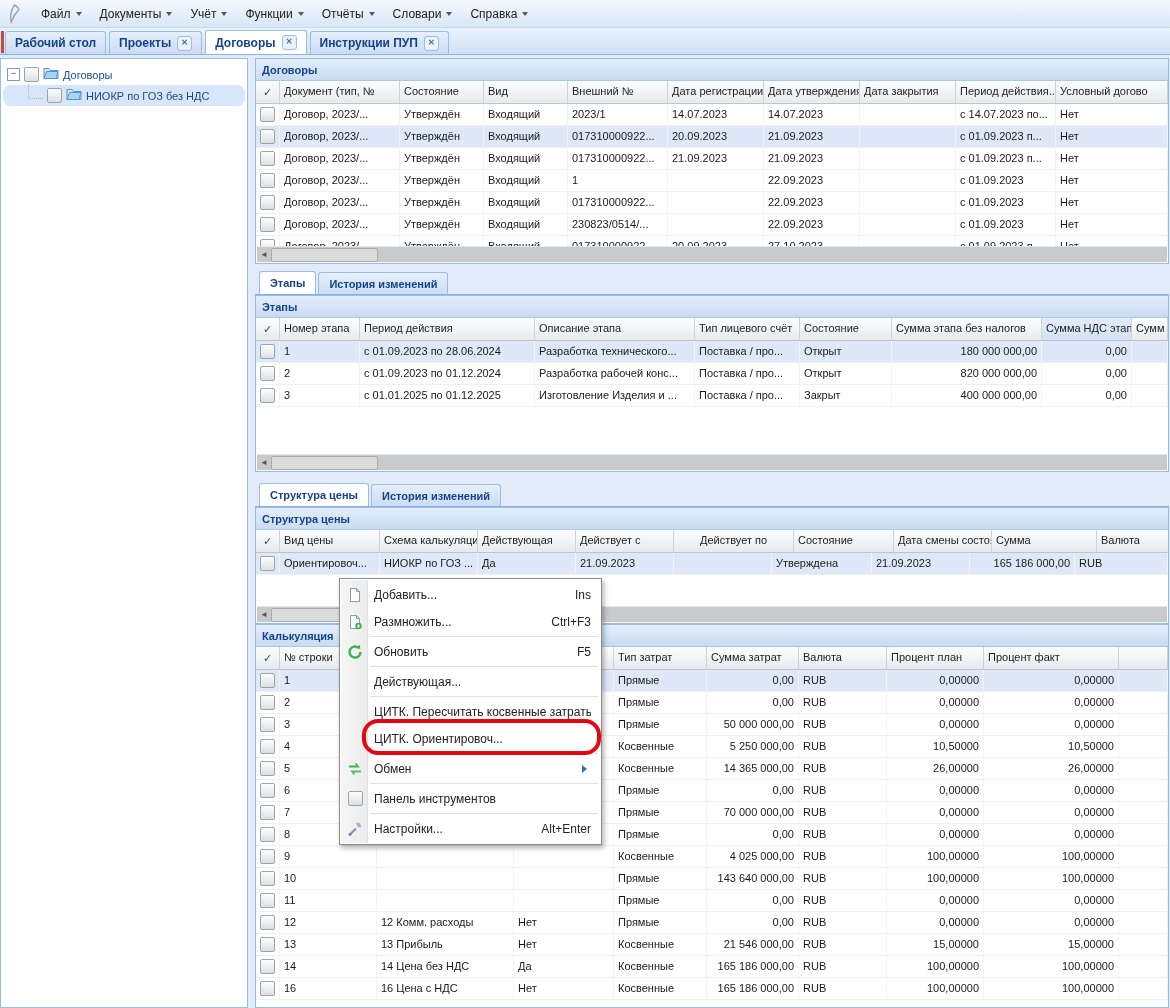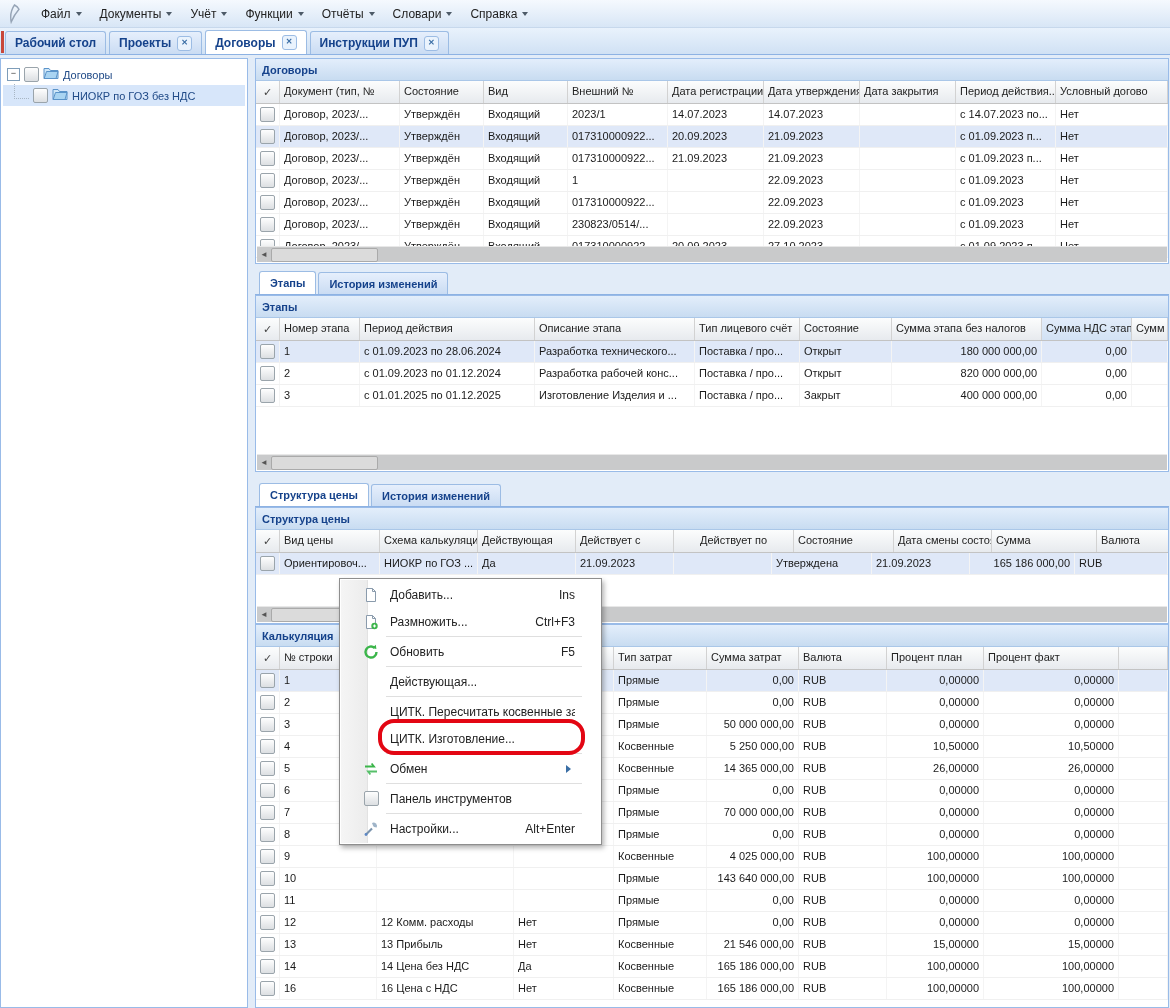--- a/index.html
+++ b/index.html
@@ -71,21 +71,21 @@
 
   
   .hscroll{position:absolute;left:1px;right:1px;bottom:1px;height:15px;background:#c9cacb;
            display:flex;align-items:center;border-top:1px solid #e8e8e8;}
   .hs-arrow{width:14px;text-align:center;color:#555;font-size:8px;line-height:15px;}
   .hs-thumb{width:105px;height:12px;background:#dbdbdb;border:1px solid #aaa;border-radius:2px;}
 
   
   .cmenu{position:absolute;left:339px;top:578px;width:263px;background:#fff;
          border:1px solid #8e8e8e;box-shadow:2px 3px 5px rgba(0,0,0,.3);
-         padding:2px 16px;box-sizing:border-box;z-index:20;}
+         padding:2px 0;box-sizing:border-box;z-index:20;}
   .cmenu::before{content:"";position:absolute;left:1px;top:1px;bottom:1px;width:26px;
                  background:linear-gradient(90deg,#f5f5f5,#ececec);border-right:1px solid #e2e2e2;}
   .mi{position:relative;height:27px;display:flex;align-items:center;padding:0 10px 0 4px;
       font-size:12px;color:#222;}
   .mico{width:22px;display:flex;justify-content:center;align-items:center;margin-right:8px;
         position:relative;z-index:1;flex:none;}
   .mlabel{flex:1;white-space:nowrap;overflow:hidden;}
   .mshortcut{margin-left:10px;}
   .mi.bold .mlabel,.mi.bold .mshortcut{font-weight:bold;}
   .msep{height:1px;background:#dfdfdf;margin:1px 3px 1px 30px;}
@@ -165,21 +165,21 @@
         <span class="expander">−</span>
         <span class="cb"></span>
         <span>
           <svg width="16" height="13" viewBox="0 0 16 13">
             <path d="M1 1.5h5l1.5 2H15v8H1z" fill="#cfe7f8" stroke="#5a93c9"></path>
             <path d="M3.5 4.5H15l-2 7H1.2z" fill="#a9d4f2" stroke="#5a93c9"></path>
           </svg>
         </span>
         <span>Договоры</span>
       </div>
-      <div class="tree-row sel" style="padding-left:4px;">
+      <div class="tree-row sel" style="padding-left:18px;border-radius:8px;">
         <span class="connector"></span>
         <span class="cb"></span>
         <span>
           <svg width="16" height="13" viewBox="0 0 16 13">
             <path d="M1 1.5h5l1.5 2H15v8H1z" fill="#cfe7f8" stroke="#5a93c9"></path>
             <path d="M3.5 4.5H15l-2 7H1.2z" fill="#a9d4f2" stroke="#5a93c9"></path>
           </svg>
         </span>
         <span>НИОКР по ГОЗ без НДС</span>
       </div>
@@ -693,21 +693,21 @@
         <span class="mico"></span>
         <span class="mlabel">Действующая...</span>
       </div>
       <div class="msep"></div>
       <div class="mi">
         <span class="mico"></span>
         <span class="mlabel">ЦИТК. Пересчитать косвенные затраты...</span>
       </div>
       <div class="mi">
         <span class="mico"></span>
-        <span class="mlabel">ЦИТК. Изготовление...</span>
+        <span class="mlabel">ЦИТК. Ориентировоч...</span>
         <div class="ring"></div>
       </div>
       <div class="msep"></div>
       <div class="mi">
         <span class="mico">
           <svg width="16" height="16" viewBox="0 0 16 16">
             <path d="M2 5.5h9l-2.4-3" fill="none" stroke="#3bb54a" stroke-width="1.8"></path>
             <path d="M14 10.5H5l2.4 3" fill="none" stroke="#57c06a" stroke-width="1.8"></path>
           </svg>
         </span>

